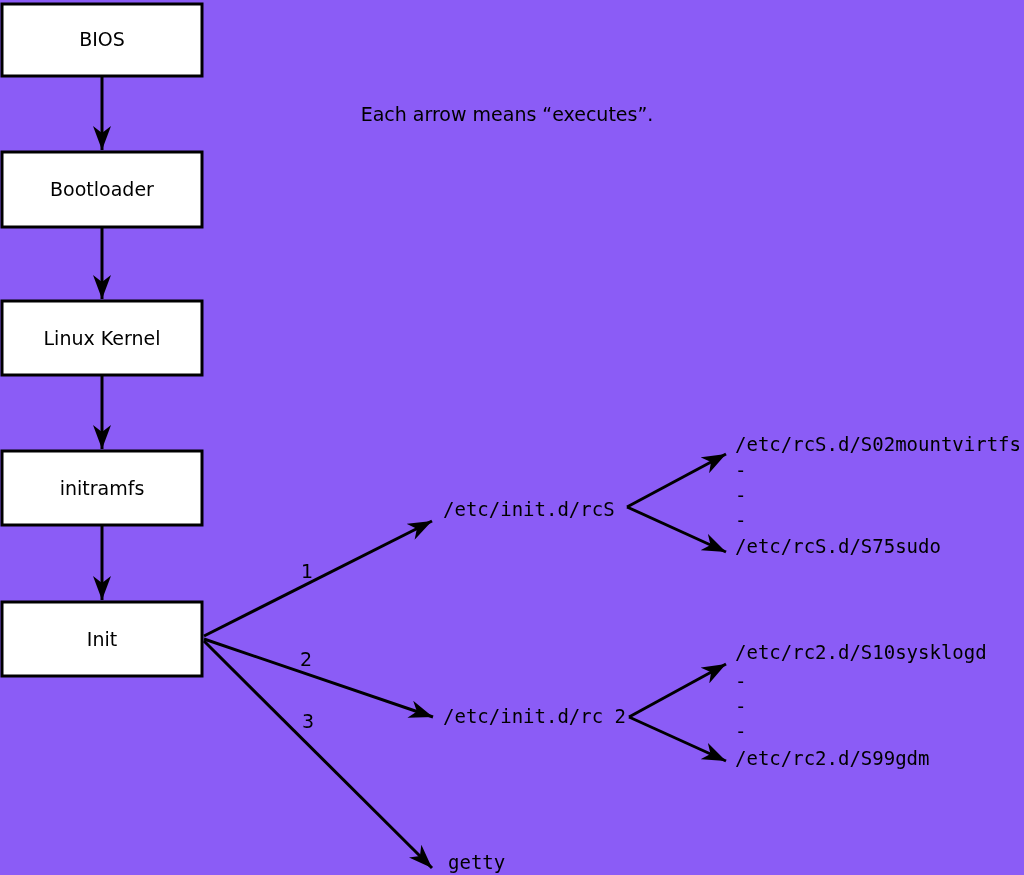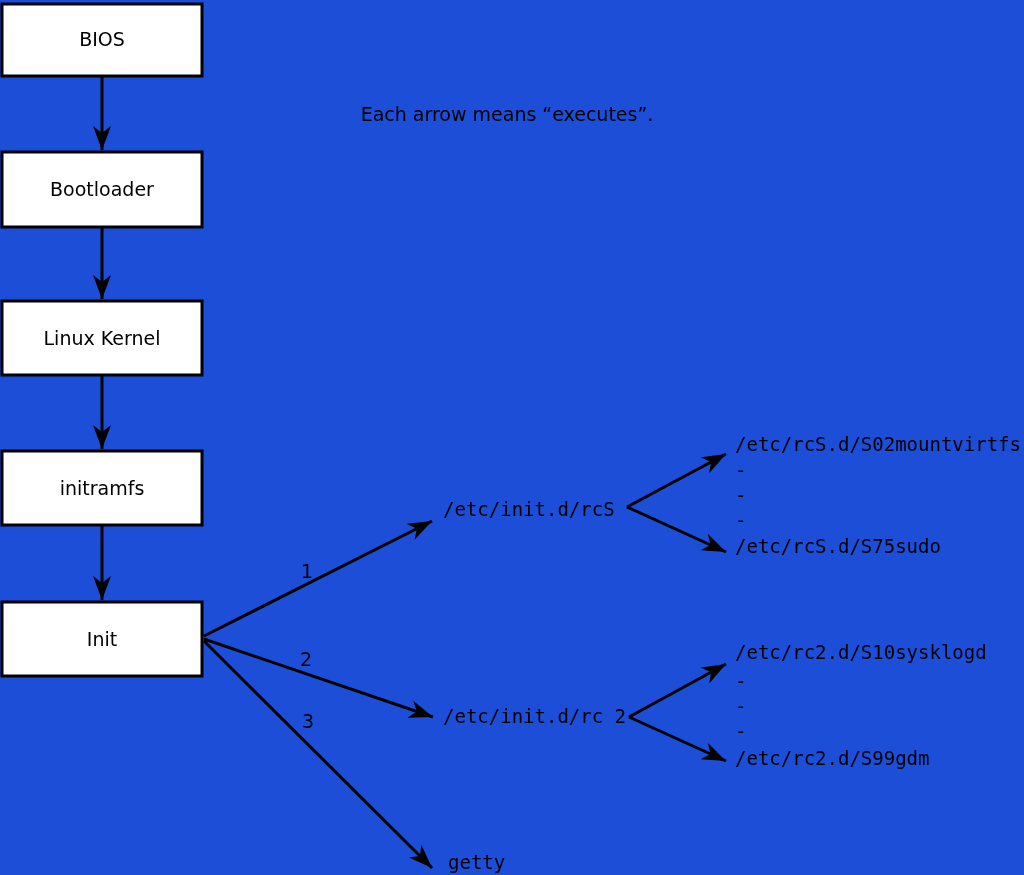--- a/index.html
+++ b/index.html
@@ -4,21 +4,21 @@
 <style>
   html, body {
     margin: 0;
     padding: 0;
     background: #ffffff;
   }
   .stage {
     position: relative;
     width: 1024px;
     height: 875px;
-    background: #1d4ed8;
+    background: #8b5cf6;
     overflow: hidden;
   }
   svg { display: block; }
   .box {
     fill: #ffffff;
     stroke: #000000;
     stroke-width: 3;
   }
   .edge {
     stroke: #000000;

